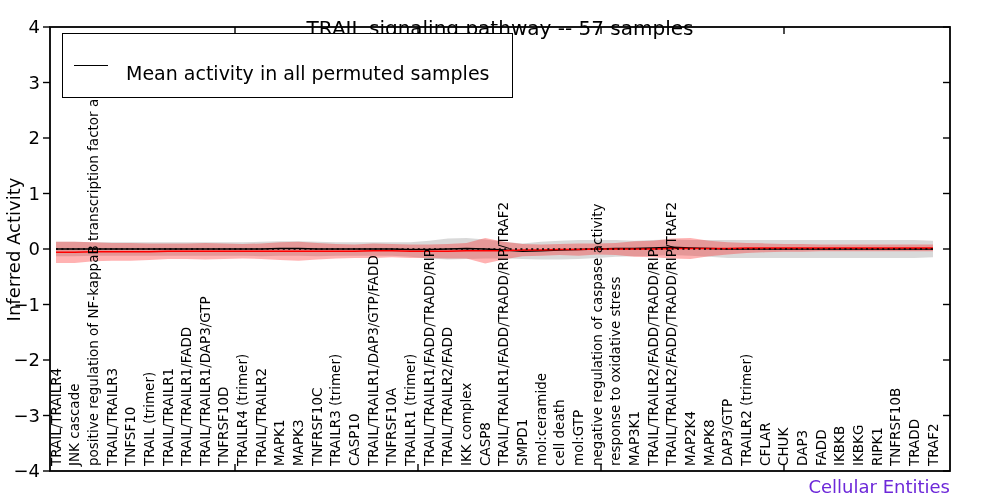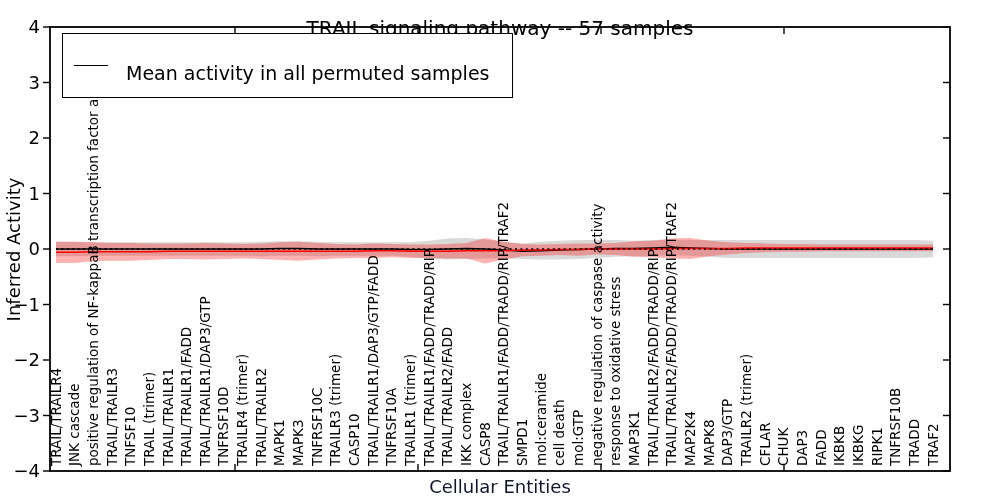--- a/index.html
+++ b/index.html
@@ -1,22 +1,22 @@
 <!DOCTYPE html>
 <html><head>
 <meta charset="utf-8">
 <style>
   html,body{margin:0;padding:0;background:#ffffff;}
   #figure{position:relative;width:1000px;height:500px;background:#ffffff;
           font-family:"DejaVu Sans", sans-serif;overflow:hidden;}
   #plot-svg{position:absolute;left:0;top:0;}
   .fig-title{position:absolute;top:16px;left:50px;width:900px;text-align:center;
              font-size:20px;color:#000;}
-  .x-label{position:absolute;top:476px;left:50px;width:900px;text-align:center;
-           font-size:18px;color:#0f172a;}
+  .x-label{position:absolute;top:476px;left:50px;width:900px;text-align:right;
+           font-size:18px;color:#6d28d9;}
   .y-label{position:absolute;left:-97px;top:239px;width:220px;text-align:center;
            font-size:18px;color:#000;transform:rotate(-90deg);}
   .legend{position:absolute;left:62px;top:33px;width:451px;height:65px;
           box-sizing:border-box;background:#ffffff;border:1.6px solid #000;
           display:flex;flex-direction:column;justify-content:center;
           padding-left:11px;gap:7px;z-index:3;}
   .legend-row{display:flex;align-items:center;height:24px;}
   .legend-line{display:inline-block;width:34px;height:0;border-top:1.7px solid #000;}
   .legend-label{margin-left:18px;font-size:19px;color:#000;line-height:1;margin-top:15px;}
 </style>

